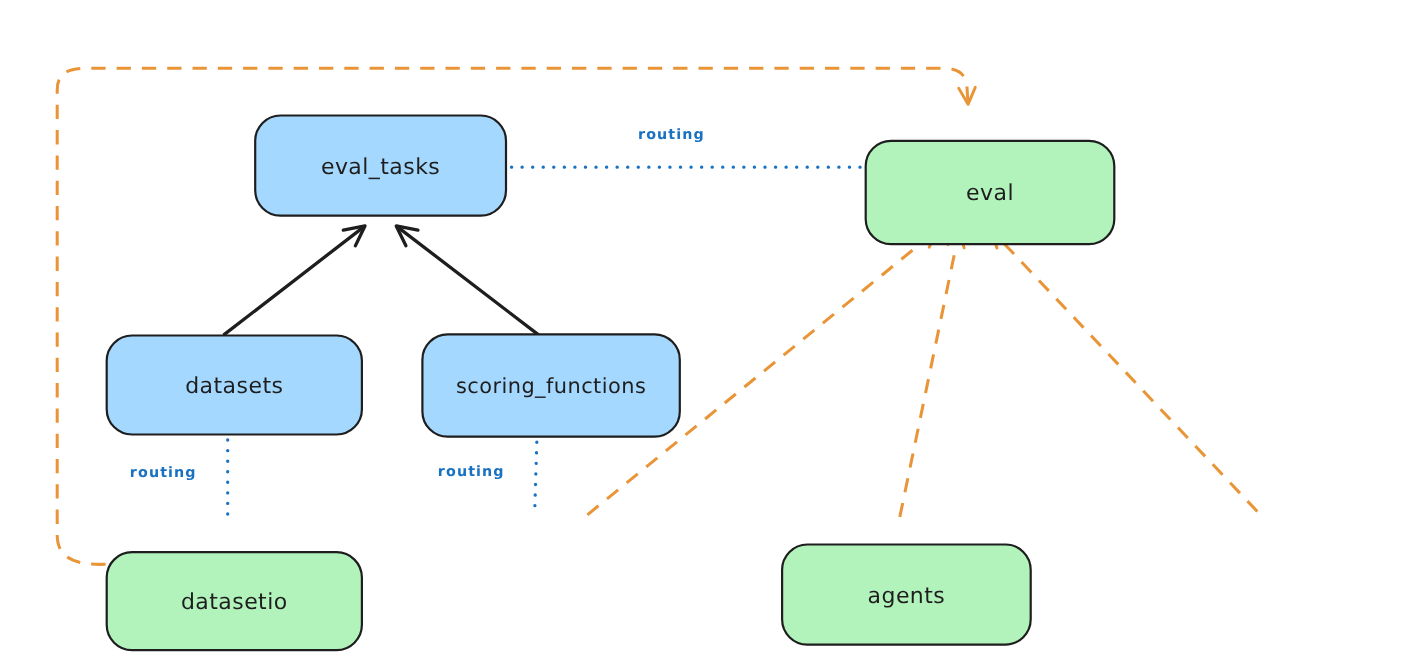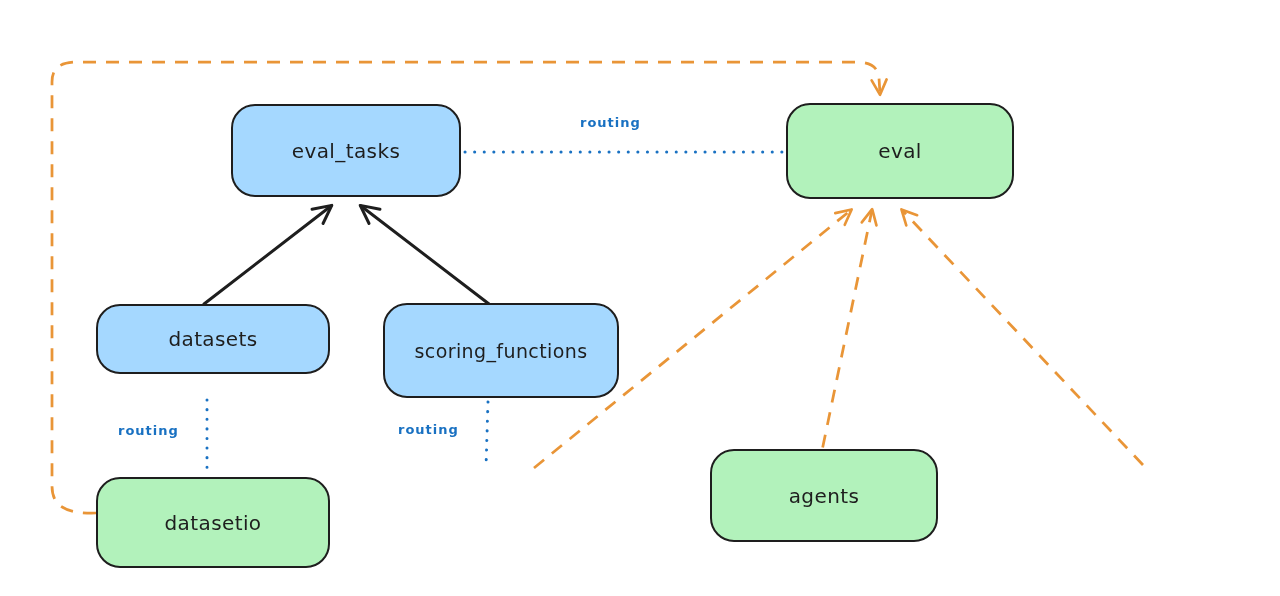--- a/index.html
+++ b/index.html
@@ -27,29 +27,29 @@
     border: 2.5px solid var(--stroke_dark, #1e1e1e);
     border-radius: 24px;
     display: flex;
     align-items: center;
     justify-content: center;
     font-size: 20px;
     letter-spacing: 0.4px;
     color: var(--stroke_dark, #1e1e1e);
   }
   .node.blue  { background: var(--node_blue, #a5d8ff); }
-  .node.green { background: var(--node_green, #b2f2bb); }
+  .node.green { background: var(--node_green, #b2f2bb); margin-top: 24px; }
 
   #n-eval-tasks        { left: 231px; top: 104px; width: 230px; height: 93px; }
   #n-eval              { left: 786px; top: 103px; width: 228px; height: 96px; }
-  #n-datasets          { left:  96px; top: 304px; width: 234px; height: 70px; }
+  #n-datasets          { left:  96px; top: 304px; width: 234px; height: 92px; }
   #n-scoring-functions { left: 383px; top: 303px; width: 236px; height: 95px; font-size: 19px; }
   #n-datasetio         { left:  96px; top: 477px; width: 234px; height: 91px; text-align: right; }
   #n-scoring           { left: 385px; top: 471px; width: 227px; height: 94px; }
-  #n-agents            { left: 710px; top: 449px; width: 228px; height: 93px; text-align: center; }
+  #n-agents            { left: 710px; top: 470px; width: 228px; height: 93px; text-align: center; }
   #n-inference         { left: 1022px; top: 467px; width: 228px; height: 93px; }
 
   .edge-label {
     position: absolute;
     color: var(--routing_blue, #1971c2);
     font-size: 13px;
     font-weight: bold;
     letter-spacing: 1px;
   }
   #lbl-routing-top  { left: 580px; top: 115px; }

